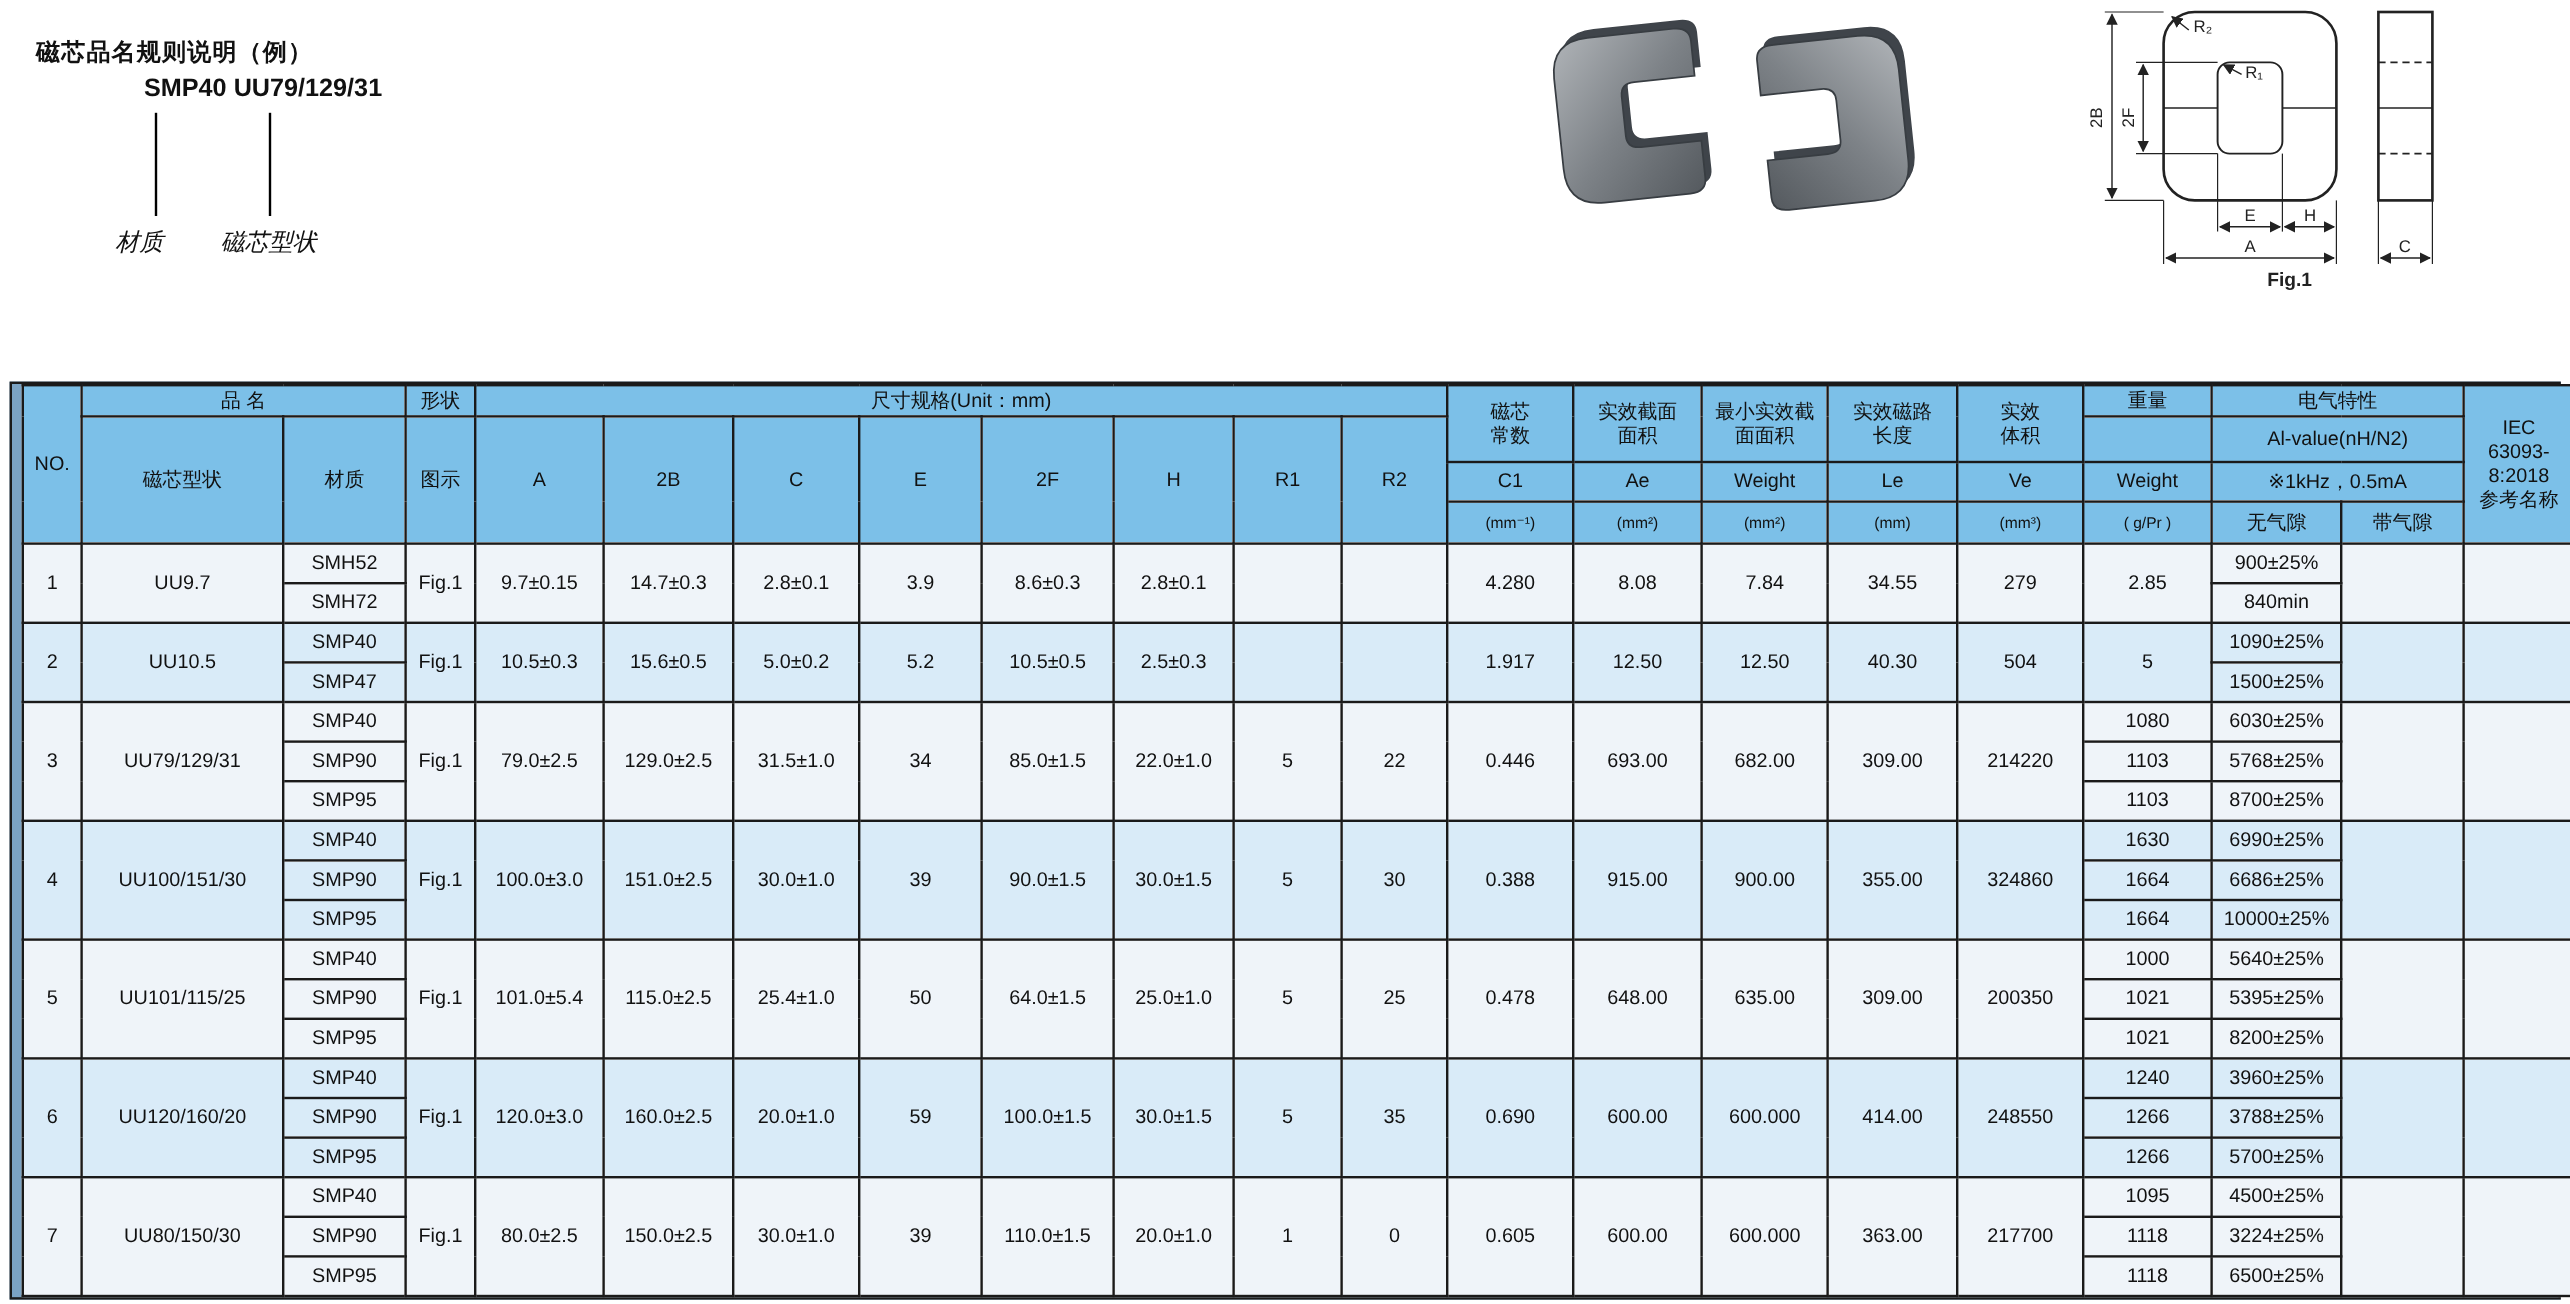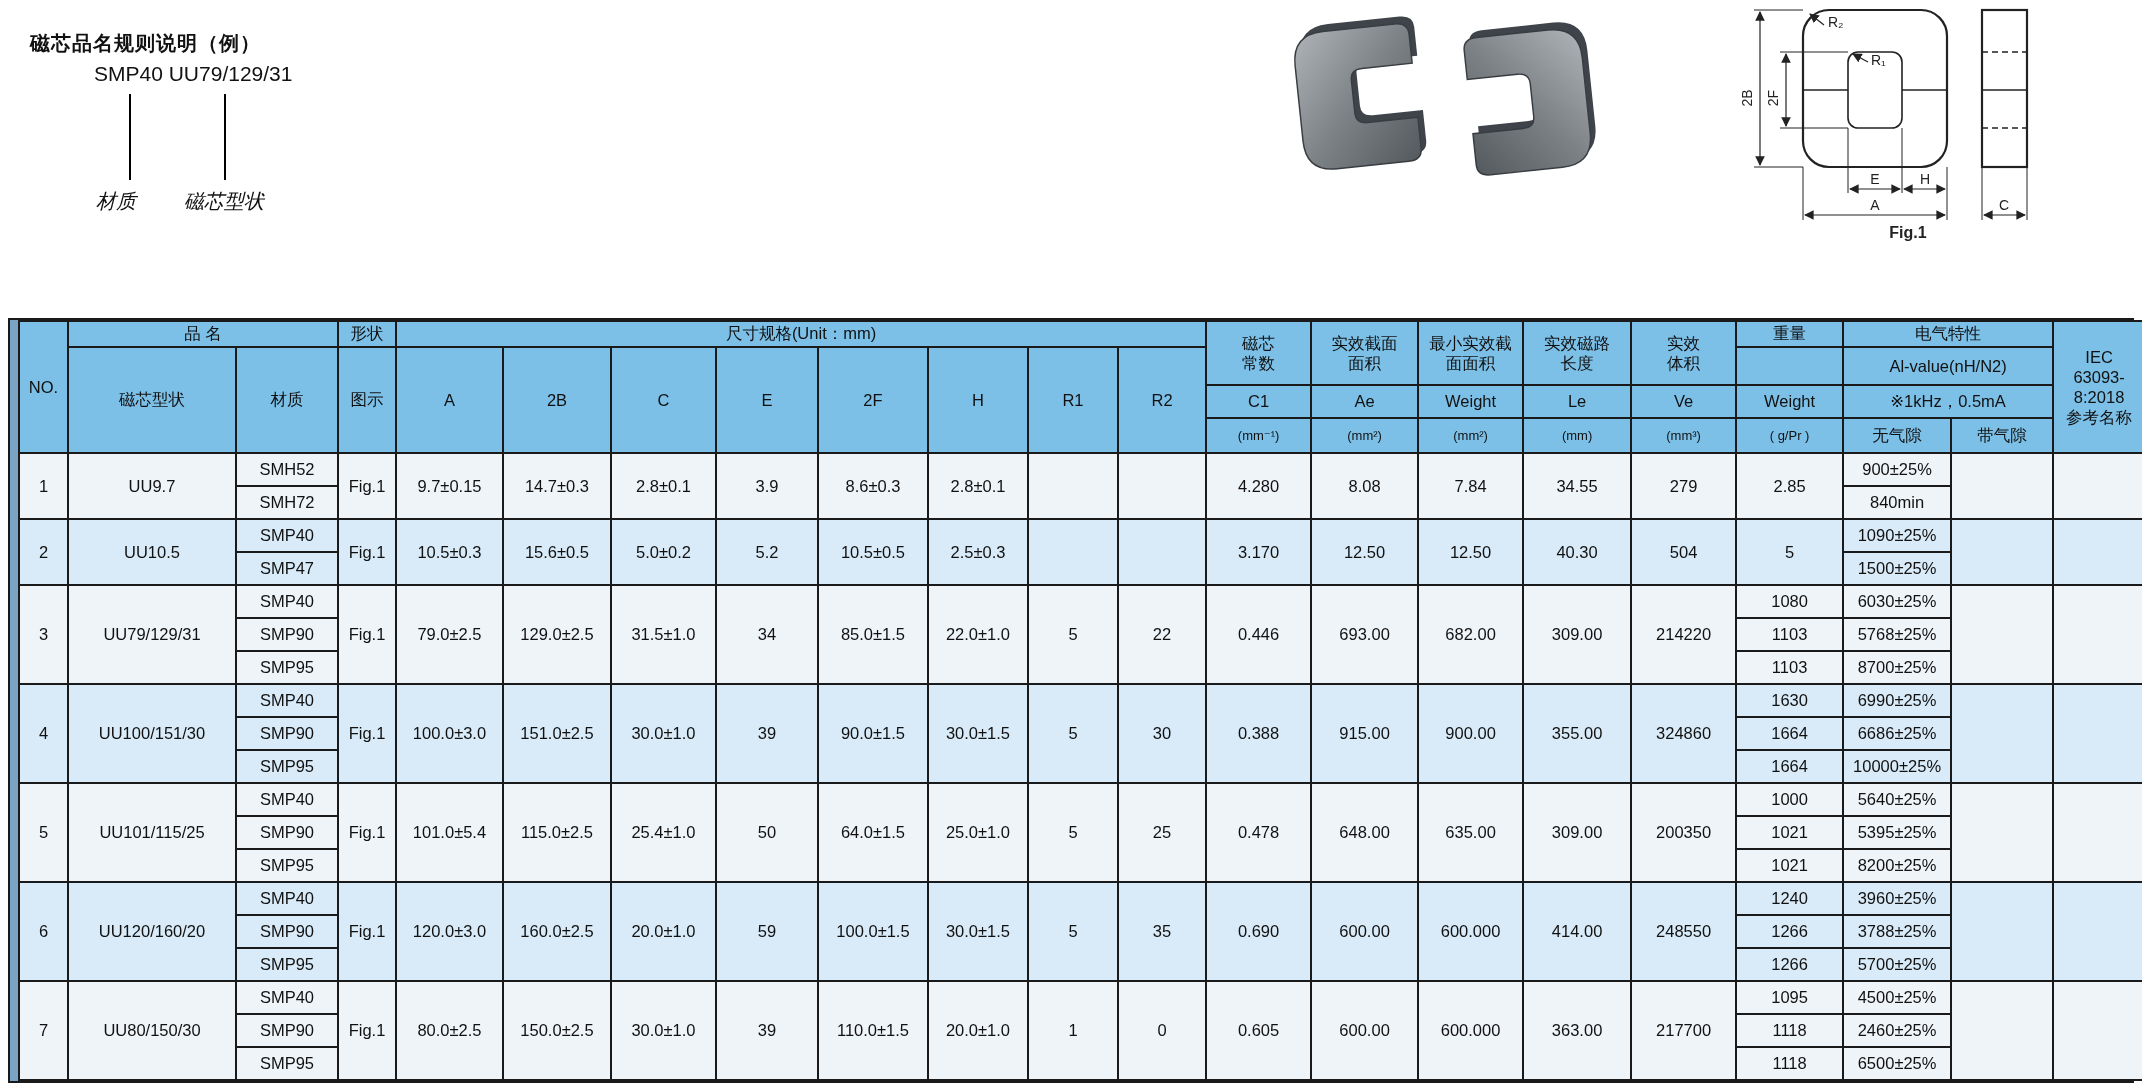--- a/index.html
+++ b/index.html
@@ -9,21 +9,21 @@
     --border:#1a1a1a;
     --strip:#7ba3c4;
   }
   *{box-sizing:border-box;margin:0;padding:0;}
   html,body{background:#ffffff;}
   body{font-family:"Liberation Sans","DejaVu Sans",sans-serif;color:#111;}
   #canvas{position:relative;width:2142px;height:1087px;background:#fff;overflow:hidden;}
 
   
   .legend-title{position:absolute;left:30px;top:30px;font-size:20px;letter-spacing:1px;font-weight:bold;}
-  .legend-example{position:absolute;left:94px;top:62px;font-size:21px;}
+  .legend-example{position:absolute;left:120px;top:62px;font-size:21px;font-weight:bold;}
   .legend-line{position:absolute;width:2px;background:#000;}
   .legend-line.l1{left:129px;top:94px;height:86px;}
   .legend-line.l2{left:224px;top:94px;height:86px;}
   .legend-label{position:absolute;top:188px;font-size:20px;font-style:italic;font-family:"Liberation Serif","DejaVu Serif",serif;}
   .legend-label.material{left:96px;}
   .legend-label.shape{left:184px;}
 
   
   .core-photo{position:absolute;left:1285px;top:8px;}
   .tech-drawing{position:absolute;left:1740px;top:0px;}
@@ -253,21 +253,21 @@
             <td>SMP40</td>
             <td rowspan="2">Fig.1</td>
             <td rowspan="2">10.5±0.3</td>
             <td rowspan="2">15.6±0.5</td>
             <td rowspan="2">5.0±0.2</td>
             <td rowspan="2">5.2</td>
             <td rowspan="2">10.5±0.5</td>
             <td rowspan="2">2.5±0.3</td>
             <td rowspan="2"></td>
             <td rowspan="2"></td>
-            <td rowspan="2">3.170</td>
+            <td rowspan="2">1.917</td>
             <td rowspan="2">12.50</td>
             <td rowspan="2">12.50</td>
             <td rowspan="2">40.30</td>
             <td rowspan="2">504</td>
             <td rowspan="2">5</td>
             <td>1090±25%</td>
             <td rowspan="2"></td>
             <td rowspan="2"></td>
           </tr>
           <tr class="row-blue">
@@ -425,21 +425,21 @@
             <td rowspan="3">363.00</td>
             <td rowspan="3">217700</td>
             <td>1095</td>
             <td>4500±25%</td>
             <td rowspan="3"></td>
             <td rowspan="3"></td>
           </tr>
           <tr class="row-light">
             <td>SMP90</td>
             <td>1118</td>
-            <td>2460±25%</td>
+            <td>3224±25%</td>
           </tr>
           <tr class="row-light">
             <td>SMP95</td>
             <td>1118</td>
             <td>6500±25%</td>
           </tr>
         </tbody>
     </table>
   </div>
 

